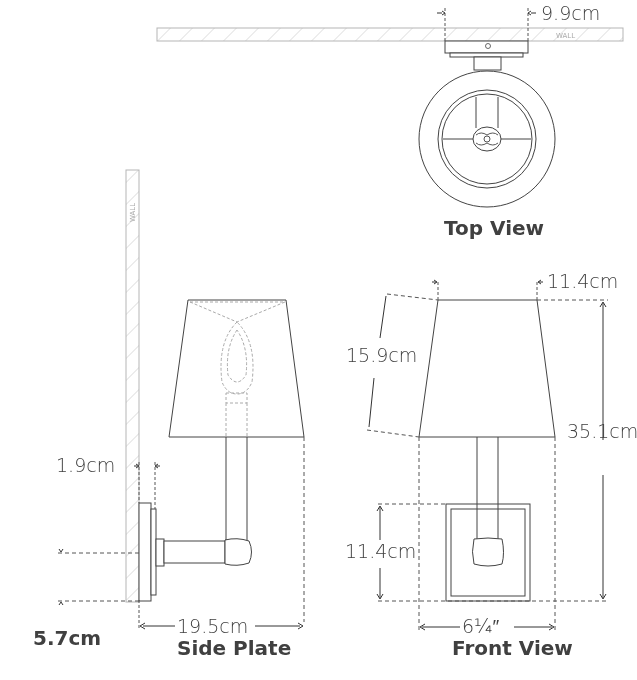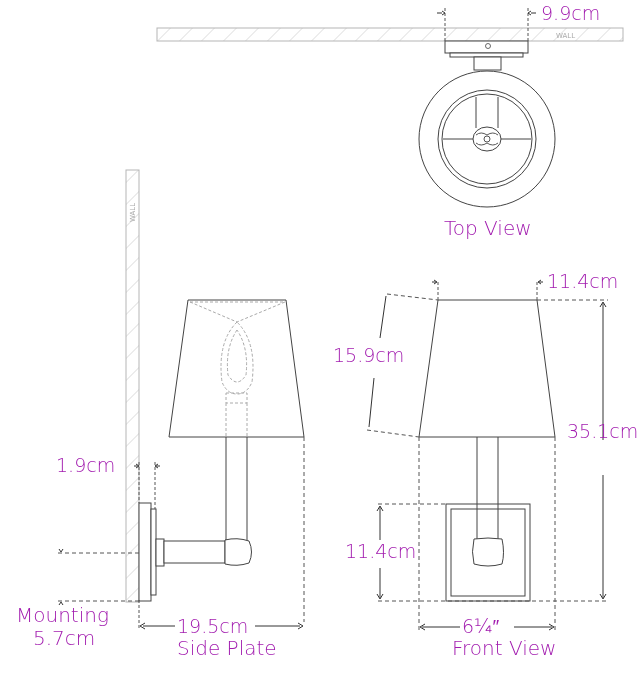--- a/index.html
+++ b/index.html
@@ -1,21 +1,21 @@
 <!DOCTYPE html>
 <html><head>
 <meta charset="utf-8">
 <style>
   html,body{margin:0;padding:0;background:#ffffff;}
   body{width:637px;height:680px;overflow:hidden;font-family:"Liberation Sans",sans-serif;}
   #canvas{position:relative;width:637px;height:680px;}
   svg{position:absolute;left:0;top:0;}
-  .lbl{position:absolute;color:#a21caf;font-family:"DejaVu Sans",sans-serif;font-weight:300;white-space:nowrap;line-height:1;}
+  .lbl{position:absolute;color:#404040;font-family:"DejaVu Sans",sans-serif;font-weight:300;white-space:nowrap;line-height:1;}
   .dim{font-size:19px;}
-  .view{font-size:20px;}
+  .view{font-size:20px;font-weight:bold;}
   .wall-txt{font-family:"DejaVu Sans",sans-serif;font-size:7px;fill:#aaaaaa;}
 </style>
 </head>
 <body>
 
 <div id="canvas">
 <svg width="637" height="680" viewBox="0 0 637 680">
   <defs>
     <pattern id="hatchH" patternUnits="userSpaceOnUse" width="22" height="12" patternTransform="skewX(-45)">
       <line x1="0" y1="0" x2="0" y2="12" stroke="#b5b5b5" stroke-width="1"></line>
@@ -132,22 +132,21 @@
     <path d="M425,624 l-5,3 l5,3 M549,624 l5,3 l-5,3" fill="none" stroke="#333"></path>
   </g>
 </svg>
 
 <div class="lbl dim" style="left:541px;top:4px;">9.9cm</div>
 <div class="lbl view" style="left:444px;top:218px;">Top View</div>
 
 <div class="lbl dim" style="left:56px;top:456px;">1.9cm</div>
 <div class="lbl dim" style="left:177px;top:617px;">19.5cm</div>
 <div class="lbl view" style="left:177px;top:638px;">Side Plate</div>
-<div class="lbl view" style="left:16px;top:605px;">Mounting</div>
 <div class="lbl view" style="left:33px;top:628px;">5.7cm</div>
 
 <div class="lbl dim" style="left:547px;top:272px;">11.4cm</div>
-<div class="lbl dim" style="left:333px;top:346px;">15.9cm</div>
+<div class="lbl dim" style="left:346px;top:346px;">15.9cm</div>
 <div class="lbl dim" style="left:567px;top:422px;">35.1cm</div>
 <div class="lbl dim" style="left:345px;top:542px;">11.4cm</div>
 <div class="lbl dim" style="left:462px;top:617px;">6¼″</div>
 <div class="lbl view" style="left:452px;top:638px;">Front View</div>
 </div>
 
 </body></html>

